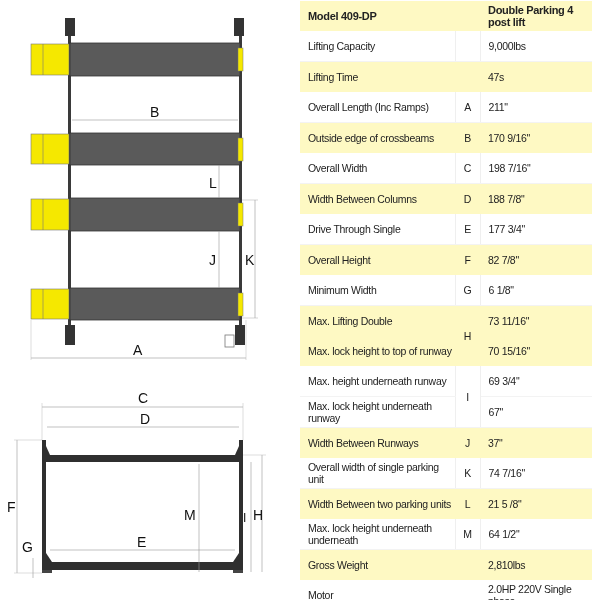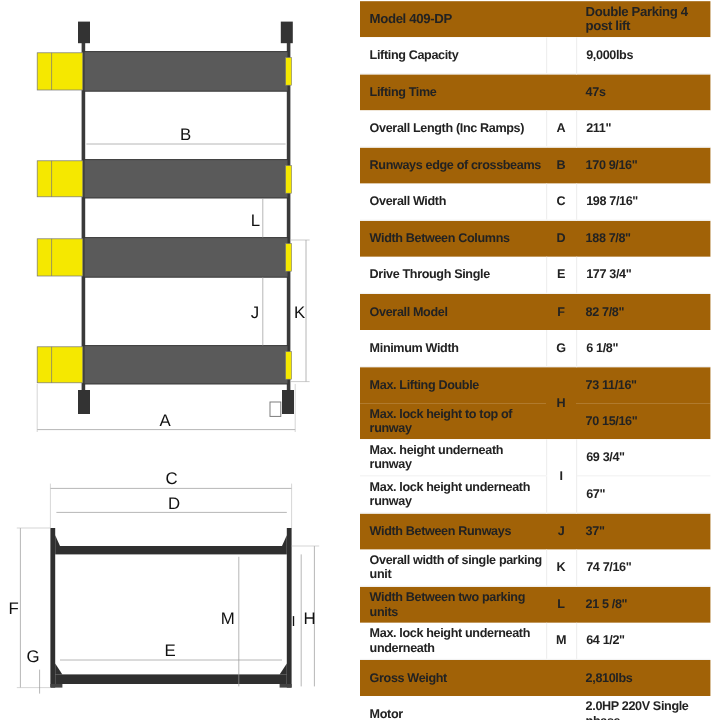--- a/index.html
+++ b/index.html
@@ -1,20 +1,20 @@
 <!DOCTYPE html>
 <html><head>
 <meta charset="utf-8">
 <style>
   html, body { margin:0; padding:0; background:#ffffff; }
   body { width:600px; height:600px; position:relative; overflow:hidden; font-family:"Liberation Sans", sans-serif; }
   .diagram { position:absolute; left:0; top:0; width:290px; height:600px; }
   .spec-table { position:absolute; left:300px; top:1px; width:292px; border-collapse:collapse; table-layout:fixed; }
-  .spec-table td { font-family:"Liberation Sans Narrow","Liberation Sans", sans-serif; font-size:10.5px; color:#222; height:30px; padding:0 0 0 8px; vertical-align:middle; letter-spacing:-0.3px;font-weight:bold; }
-  .spec-table tr.pink td { background:#a16207; }
+  .spec-table td { font-family:"Liberation Sans Narrow","Liberation Sans", sans-serif; font-size:10.5px; color:#222; height:30px; padding:0 0 0 8px; vertical-align:middle; letter-spacing:-0.3px; }
+  .spec-table tr.pink td { background:#fef9c3; }
   .spec-table tr.white td { background:#ffffff; }
   .spec-table td.letter { text-align:center; padding:0; border-left:1px solid #efefef; border-right:1px solid #efefef; }
   .spec-table tr.white td { border-bottom:1px solid #f3f3f3; }
   .spec-table tr.header td { font-weight:bold; font-size:11px; }
   .spec-table col.c1 { width:155px; }
   .spec-table col.c2 { width:25px; }
   .spec-table col.c3 { width:112px; }
   .dimlabel { font-family:"Liberation Sans", sans-serif; font-size:14px; fill:#111; }
 </style>
 </head>
@@ -142,41 +142,41 @@
     <td>Lifting Time</td>
     <td class="letter" style="border:none"></td>
     <td>47s</td>
   </tr>
   <tr class="white">
     <td>Overall Length (Inc Ramps)</td>
     <td class="letter">A</td>
     <td>211"</td>
   </tr>
   <tr class="pink">
-    <td>Runways edge of crossbeams</td>
+    <td>Outside edge of crossbeams</td>
     <td class="letter" style="border:none">B</td>
     <td>170 9/16"</td>
   </tr>
   <tr class="white">
     <td>Overall Width</td>
     <td class="letter">C</td>
     <td>198 7/16"</td>
   </tr>
   <tr class="pink">
     <td>Width Between Columns</td>
     <td class="letter" style="border:none">D</td>
     <td>188 7/8"</td>
   </tr>
   <tr class="white">
     <td>Drive Through Single</td>
     <td class="letter">E</td>
     <td>177 3/4"</td>
   </tr>
   <tr class="pink">
-    <td>Overall Model</td>
+    <td>Overall Height</td>
     <td class="letter" style="border:none">F</td>
     <td>82 7/8"</td>
   </tr>
   <tr class="white">
     <td>Minimum Width</td>
     <td class="letter">G</td>
     <td>6  1/8"</td>
   </tr>
   <tr class="pink">
     <td>Max. Lifting Double</td>

